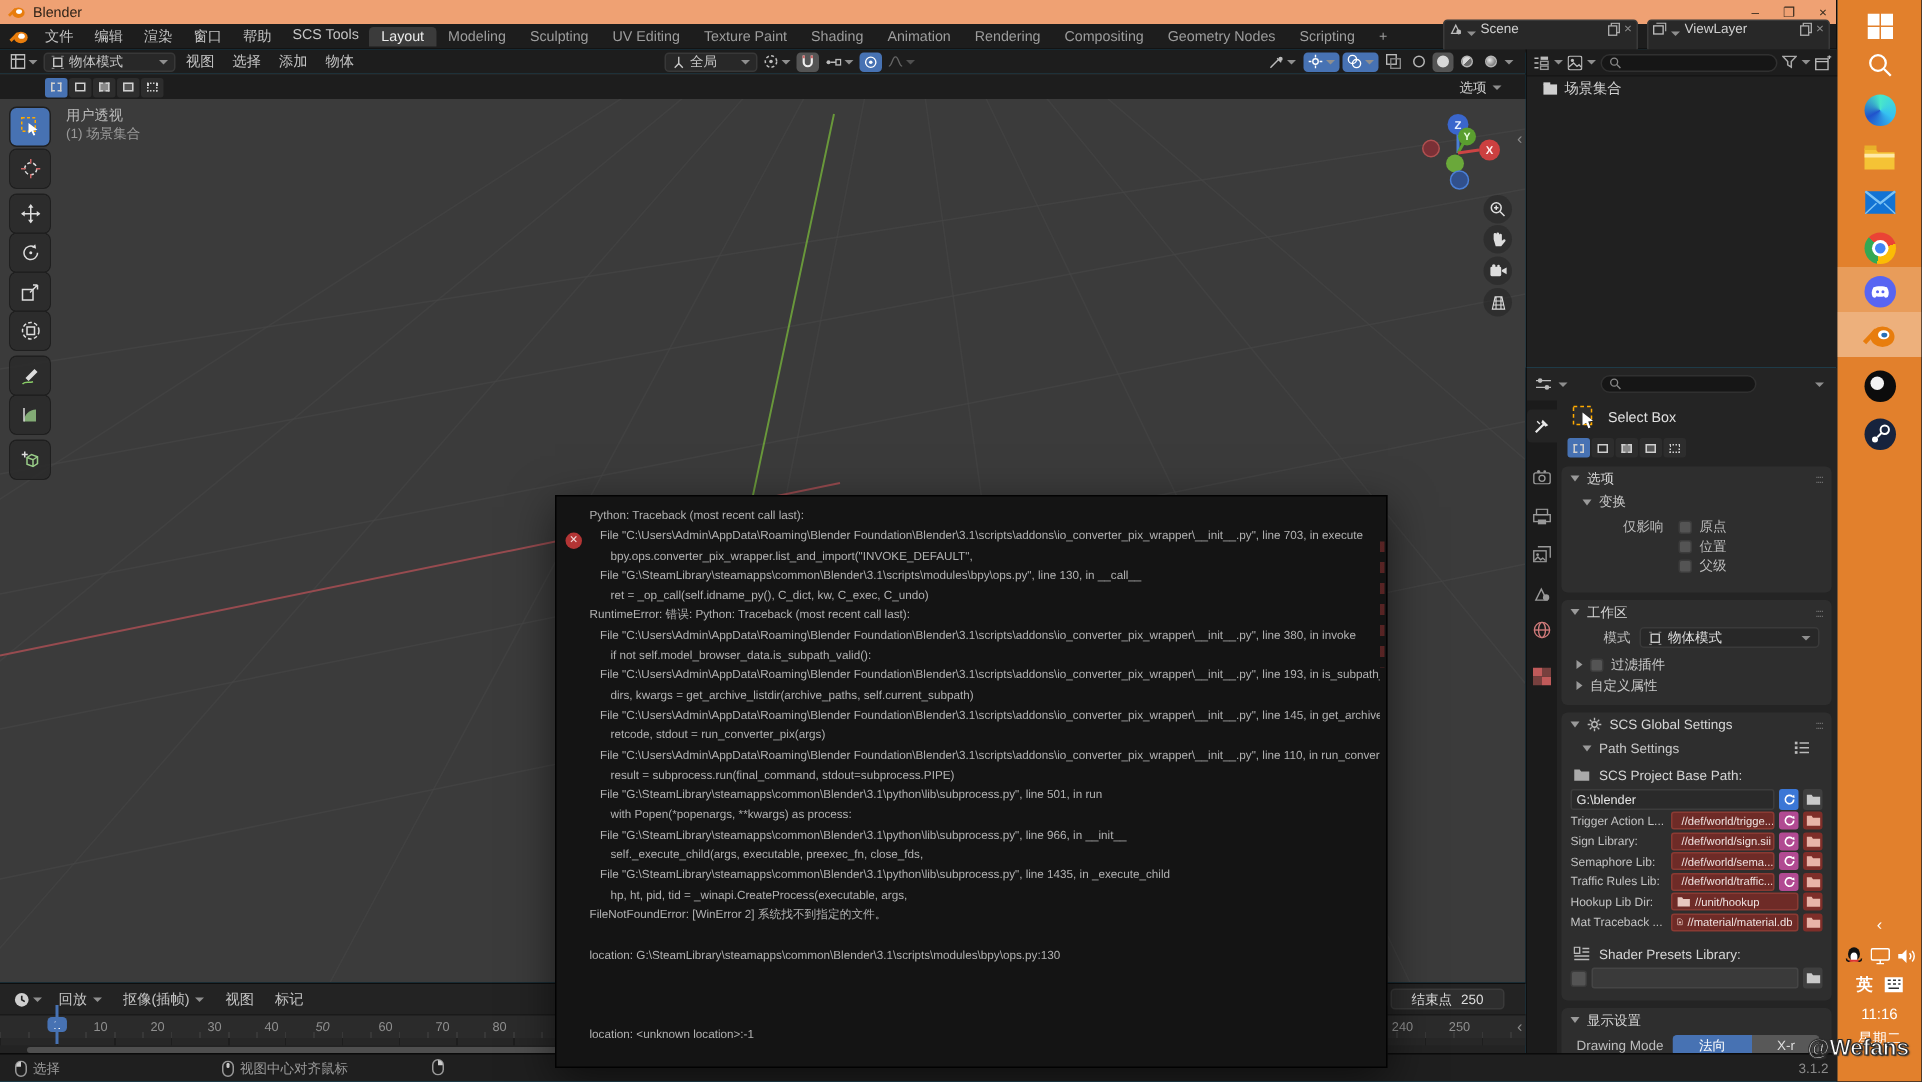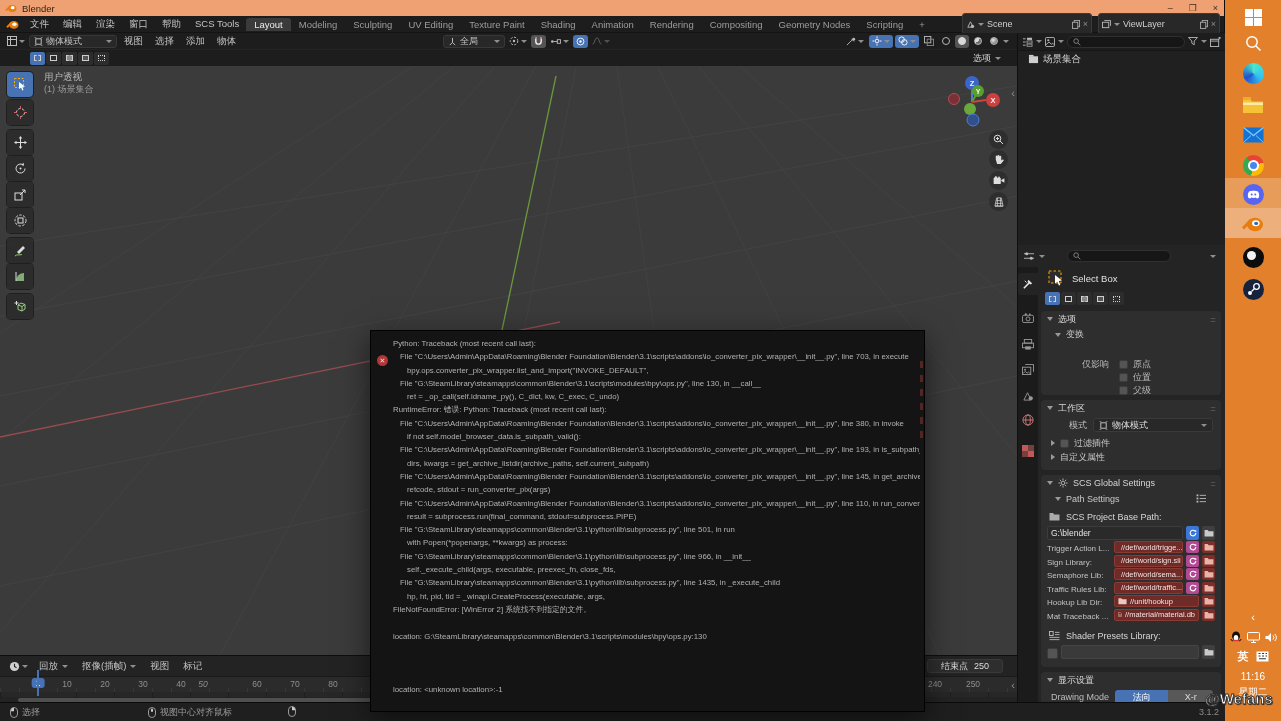--- a/index.html
+++ b/index.html
@@ -18,21 +18,21 @@
 .win-controls{position:absolute;right:6px;top:0;height:16px;display:flex;gap:16px;align-items:center;font-size:9px;color:#3a2d20}
 .win-controls span{cursor:default}
 
 
 .topbar{position:absolute;left:0;top:16px;width:100%;height:17px;background:#1d1d1d;display:flex;align-items:center;font-size:9.5px;color:#c4c4c4;border-bottom:1px solid #131313}
 .menus{display:flex}
 .menu{padding:0 7px}
 .tabs{display:flex;margin-left:0;height:17px;align-items:center}
 .tab{padding:1px 8px;color:#9d9d9d;border-radius:3px 3px 0 0;white-space:nowrap}
 .tab.active{background:#3b3b3b;color:#ececec}
-.idwidget{display:flex;align-items:center;background:#282828;border:1px solid #3a3a3a;border-radius:3px;height:13px;padding:10px 3px;gap:3px;font-size:9px;color:#d0d0d0}
+.idwidget{display:flex;align-items:flex-end;background:#282828;border:1px solid #3a3a3a;border-radius:3px;height:13px;padding:10px 3px;gap:3px;font-size:9px;color:#d0d0d0}
 .idwidget .val{flex:1;white-space:nowrap;overflow:hidden}
 .xbt{color:#8a8a8a;font-size:9px}
 
 
 .dd{width:0;height:0;border-left:3px solid transparent;border-right:3px solid transparent;border-top:3.5px solid #8f8f8f;display:inline-block}
 .tri-d{width:0;height:0;border-left:3.5px solid transparent;border-right:3.5px solid transparent;border-top:4.5px solid #9a9a9a;display:inline-block}
 .tri-r{width:0;height:0;border-top:3.5px solid transparent;border-bottom:3.5px solid transparent;border-left:4.5px solid #9a9a9a;display:inline-block}
 
 
 .vheader{position:absolute;left:0;top:33px;width:1017px;height:16px;background:#1d1d1d;display:flex;align-items:center;font-size:9.5px;color:#c4c4c4;gap:1px;padding:0 4px}
@@ -83,21 +83,21 @@
 .ptab.on{background:#242424;border-radius:3px 0 0 3px}
 .pr-content{position:absolute;left:20px;top:22px;width:188px;height:435px}
 .panel{position:absolute;left:3px;width:180px;background:#2e2e2e;border-radius:4px}
 .ph{display:flex;align-items:center;gap:5px;height:16px;padding:0 6px;color:#d6d6d6}
 .grip{margin-left:auto;color:#6f6f6f;font-size:8px;letter-spacing:-1px}
 .subh{display:flex;align-items:center;gap:5px;height:15px;padding:0 14px;color:#c9c9c9}
 .cbrow{display:flex;align-items:center;gap:5px;height:13px;padding-left:78px;color:#bdbdbd}
 .cb{width:9px;height:9px;background:#545454;border:1px solid #3c3c3c;border-radius:2px;flex:0 0 auto}
 .lbl-r{width:68px;text-align:right;color:#bdbdbd;flex:0 0 auto}
 .drop{flex:1;display:flex;align-items:center;gap:4px;background:#282828;border:1px solid #3a3a3a;border-radius:3px;height:14px;padding:0 5px;color:#dedede}
-.prow{display:flex;align-items:flex-end;gap:3px;height:12px;margin:1.5px 6px}
+.prow{display:flex;align-items:center;gap:3px;height:12px;margin:1.5px 6px}
 .prow .plabel{width:64px;font-size:8px;color:#c3c3c3;white-space:nowrap;overflow:hidden;flex:0 0 auto}
 .pfield{flex:1;display:flex;align-items:center;gap:3px;height:12px;background:#6e2b27;border:1px solid #8a3a33;border-radius:2px;padding:0 3px;color:#efe2e0;font-size:7.5px;white-space:nowrap;overflow:hidden}
 .sqbtn{width:13px;height:12px;border-radius:2px;display:flex;align-items:center;justify-content:center;flex:0 0 auto}
 .b-refresh{background:#b14a92;color:#fff}
 .b-folder-r{background:#7e2e29;color:#e8b4a8}
 .b-folder-g{background:#3f3f3f;color:#c9c9c9}
 .b-refresh-b{background:#3b77d6;color:#fff}
 .prow:not(.f) .in-folder{display:none}
 .prow:not(.r) .b-refresh{display:none}
 .seg{display:flex;height:14px;border-radius:3px;overflow:hidden;flex:1}
@@ -626,21 +626,21 @@
         <div class="panel" style="top:44px;height:84px">
           <div class="ph">
             <span class="tri-d"></span>
             <span>选项</span>
             <span class="grip">::::</span>
           </div>
           <div class="subh">
             <span class="tri-d"></span>
             <span>变换</span>
           </div>
-          <div style="display:flex;align-items:center;height:13px;margin-top:16px">
+          <div style="display:flex;align-items:center;height:13px;margin-top:3px">
             <span class="lbl-r">仅影响</span>
           </div>
           <div style="margin-top:-13px">
 
               <div class="cbrow">
                 <span class="cb"></span>
                 <span>原点</span>
               </div>
 
               <div class="cbrow">
@@ -923,21 +923,21 @@
           </span>
         </div>
       </div>
       <div class="tl-ruler">
 
       <span class="tick current" style="left: 38px;">1</span>
           <span class="tick" style="left: 67px;">10</span>
           <span class="tick" style="left: 105px;">20</span>
           <span class="tick" style="left: 143px;">30</span>
           <span class="tick" style="left: 181px;">40</span>
-          <span class="tick" style="left: 203px; font-style: italic;">50</span>
+          <span class="tick" style="left: 215px; font-style: italic;">50</span>
           <span class="tick" style="left: 257px;">60</span>
           <span class="tick" style="left: 295px;">70</span>
           <span class="tick" style="left: 333px;">80</span>
           <span class="tick" style="left: 935px;">240</span>
           <span class="tick" style="left: 973px;">250</span>
         </div>
       <div class="tl-track"></div>
       <div class="tl-scroll">
           <div class="tl-bar"></div>
         </div>

